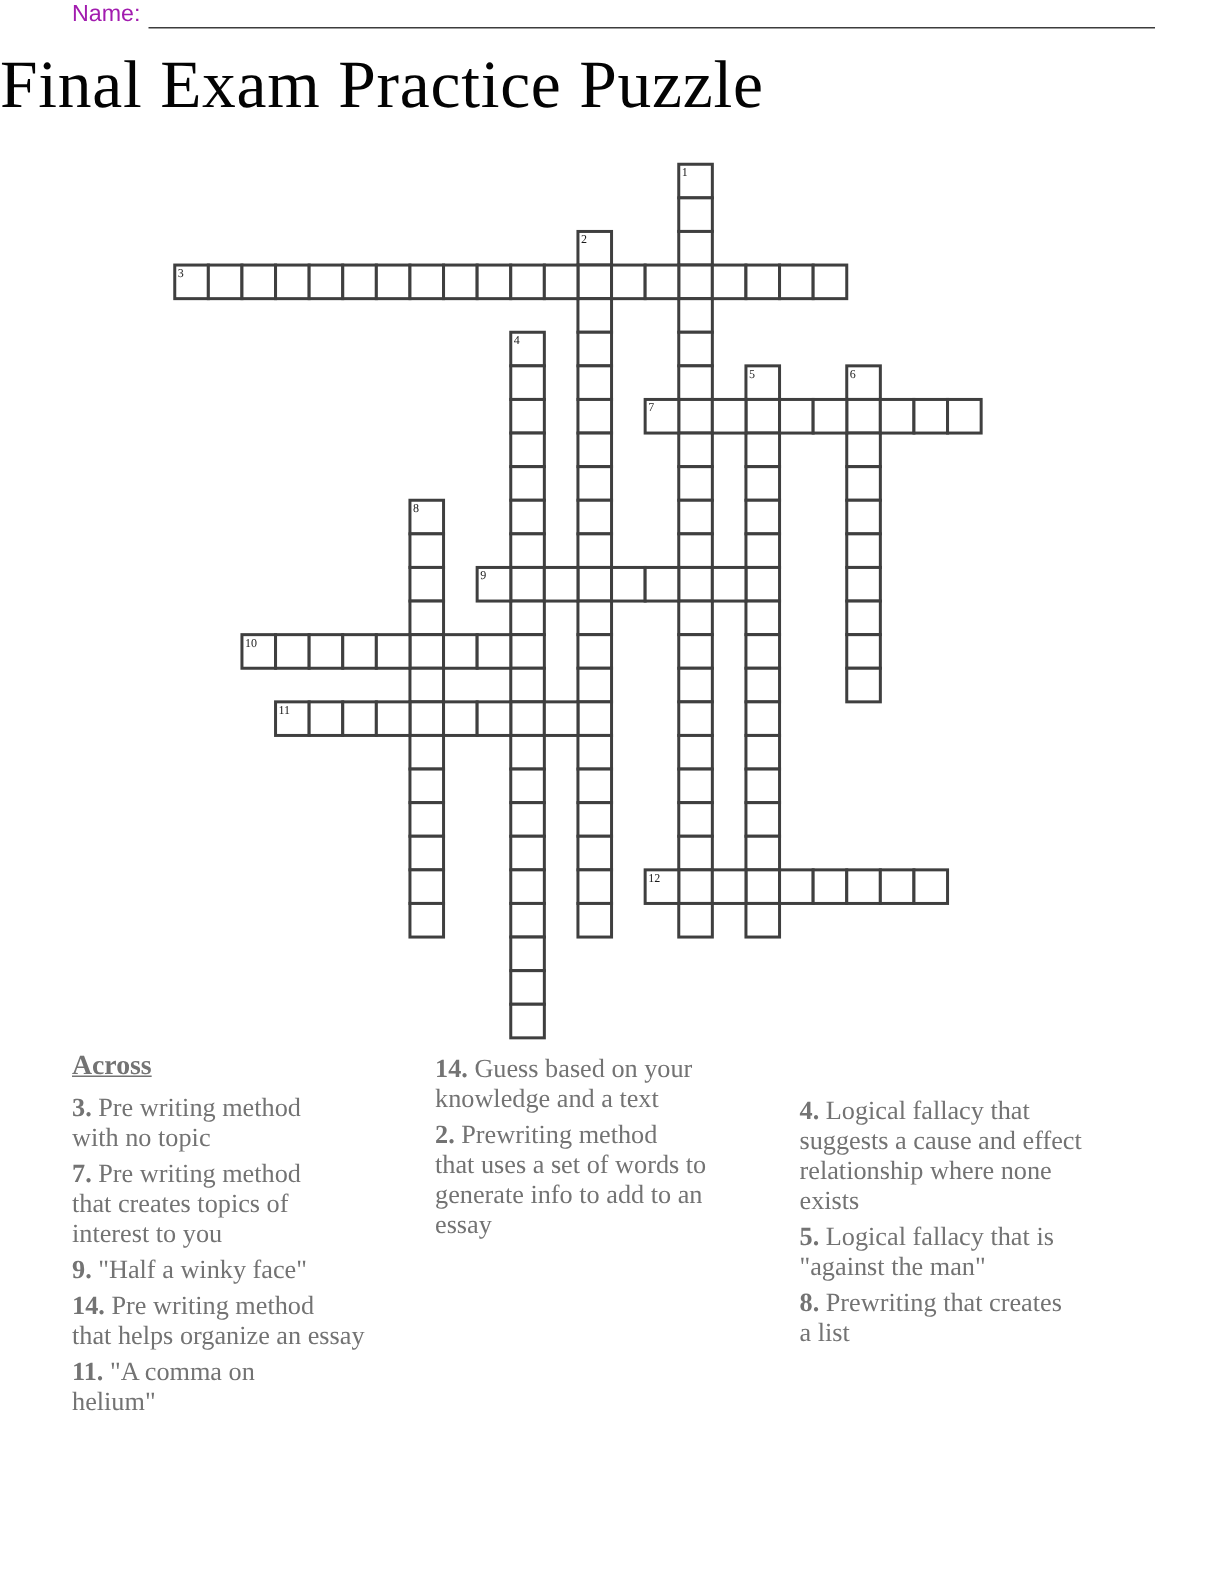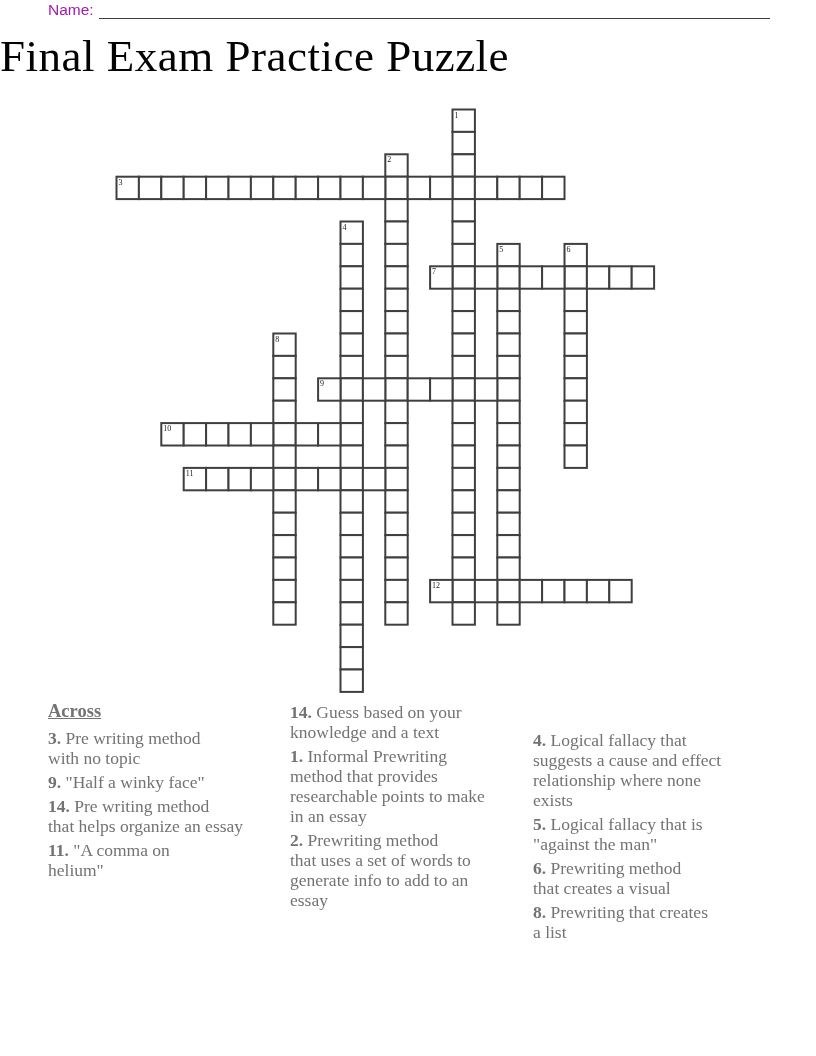--- a/index.html
+++ b/index.html
@@ -247,29 +247,28 @@
         <text x="205.1" y="278.3" font-size="8" font-family="&quot;Liberation Serif&quot;, serif" fill="#1a1a1a">9</text>
         <text x="48.3" y="323.1" font-size="8" font-family="&quot;Liberation Serif&quot;, serif" fill="#1a1a1a">10</text>
         <text x="70.7" y="367.9" font-size="8" font-family="&quot;Liberation Serif&quot;, serif" fill="#1a1a1a">11</text>
         <text x="317.1" y="479.9" font-size="8" font-family="&quot;Liberation Serif&quot;, serif" fill="#1a1a1a">12</text>
       </svg>
   </div>
 
   <div class="clue-col" id="clue-col-1">
       <div class="clue-header">Across</div>
       <p class="clue"><b>3.</b> Pre writing method<br> with no topic</p>
+      <p class="clue"><b>7.</b> Pre writing method<br> that creates topics of<br> interest to you</p>
       <p class="clue"><b>9.</b> "Half a winky face"</p>
       <p class="clue"><b>14.</b> Pre writing method<br> that helps organize an essay</p>
       <p class="clue"><b>11.</b> "A comma on<br> helium"</p>
     </div>
   <div class="clue-col" id="clue-col-2">
       <p class="clue"><b>14.</b> Guess based on your<br> knowledge and a text</p>
-      <p class="clue"><b>1.</b> Informal Prewriting<br> method that provides<br> researchable points to make<br> in an essay</p>
       <p class="clue"><b>2.</b> Prewriting method<br> that uses a set of words to<br> generate info to add to an<br> essay</p>
     </div>
   <div class="clue-col" id="clue-col-3">
       <p class="clue"><b>4.</b> Logical fallacy that<br> suggests a cause and effect<br> relationship where none<br> exists</p>
       <p class="clue"><b>5.</b> Logical fallacy that is<br> "against the man"</p>
-      <p class="clue"><b>6.</b> Prewriting method<br> that creates a visual</p>
       <p class="clue"><b>8.</b> Prewriting that creates<br> a list</p>
     </div>
 
 </div>
 
 </body></html>

